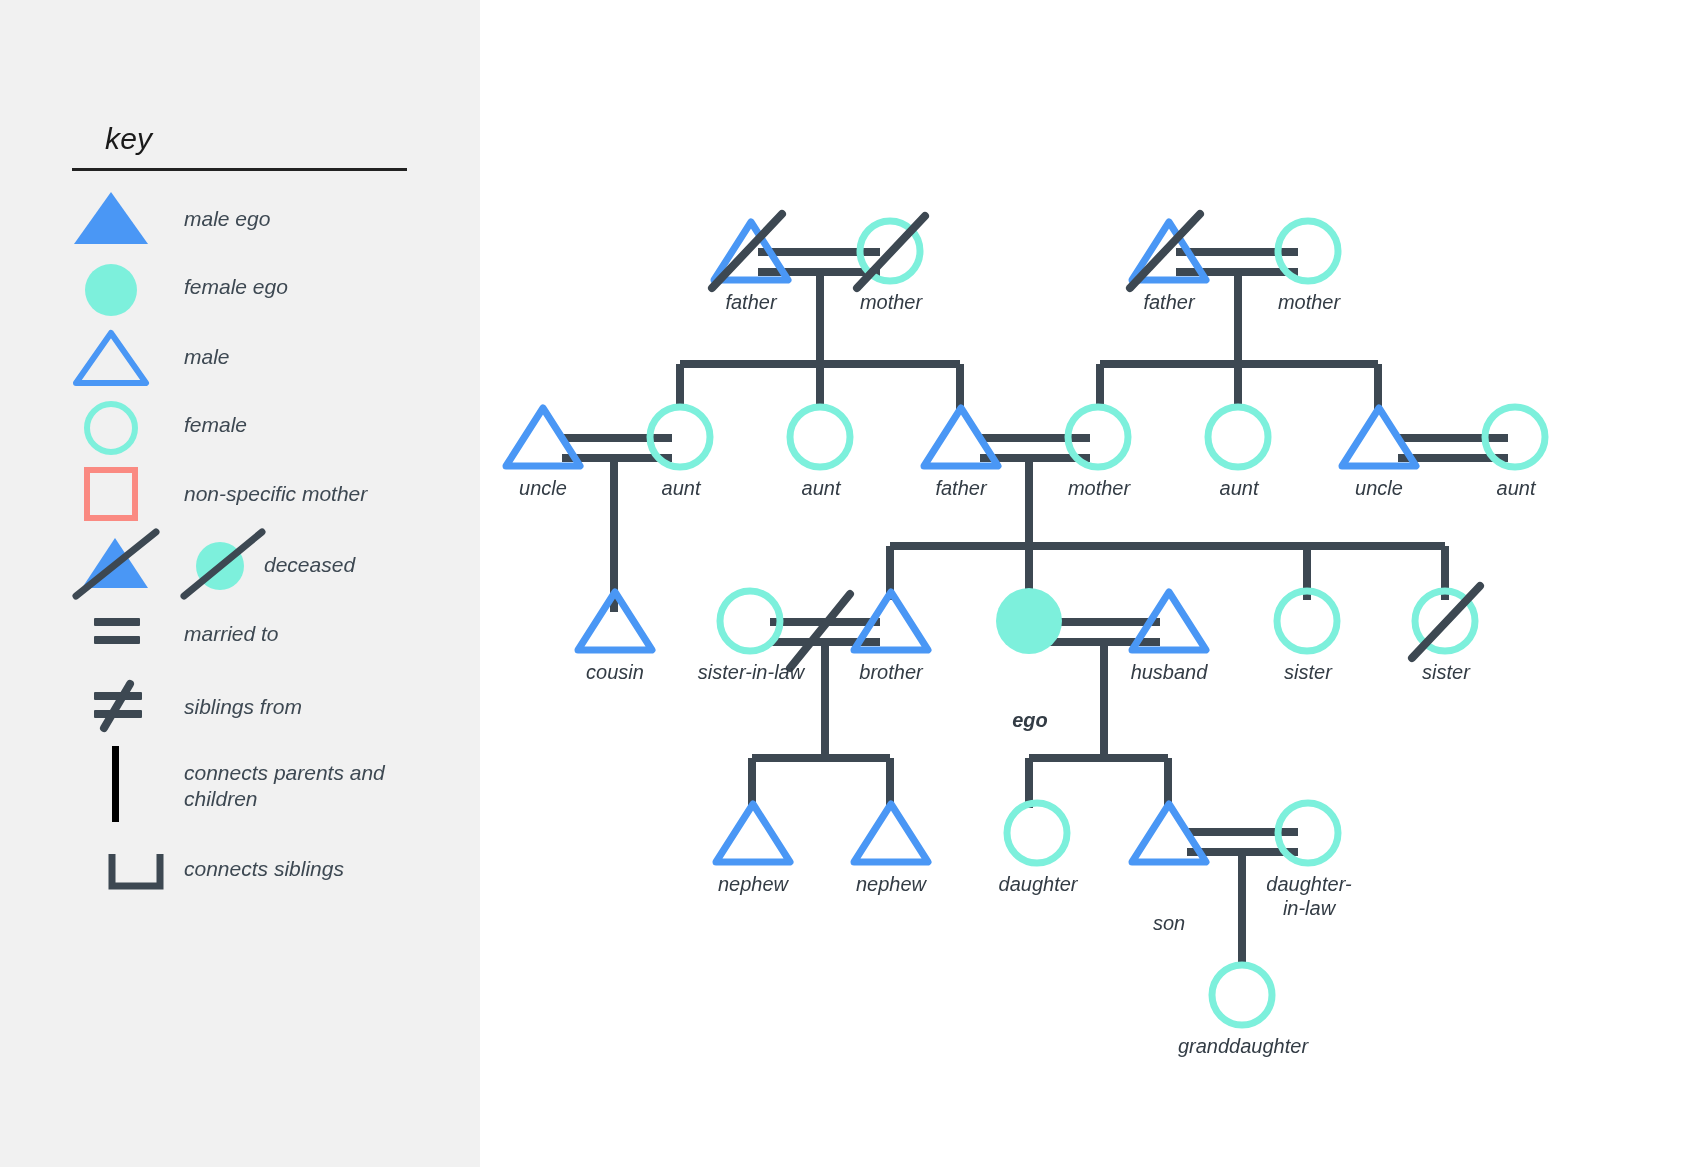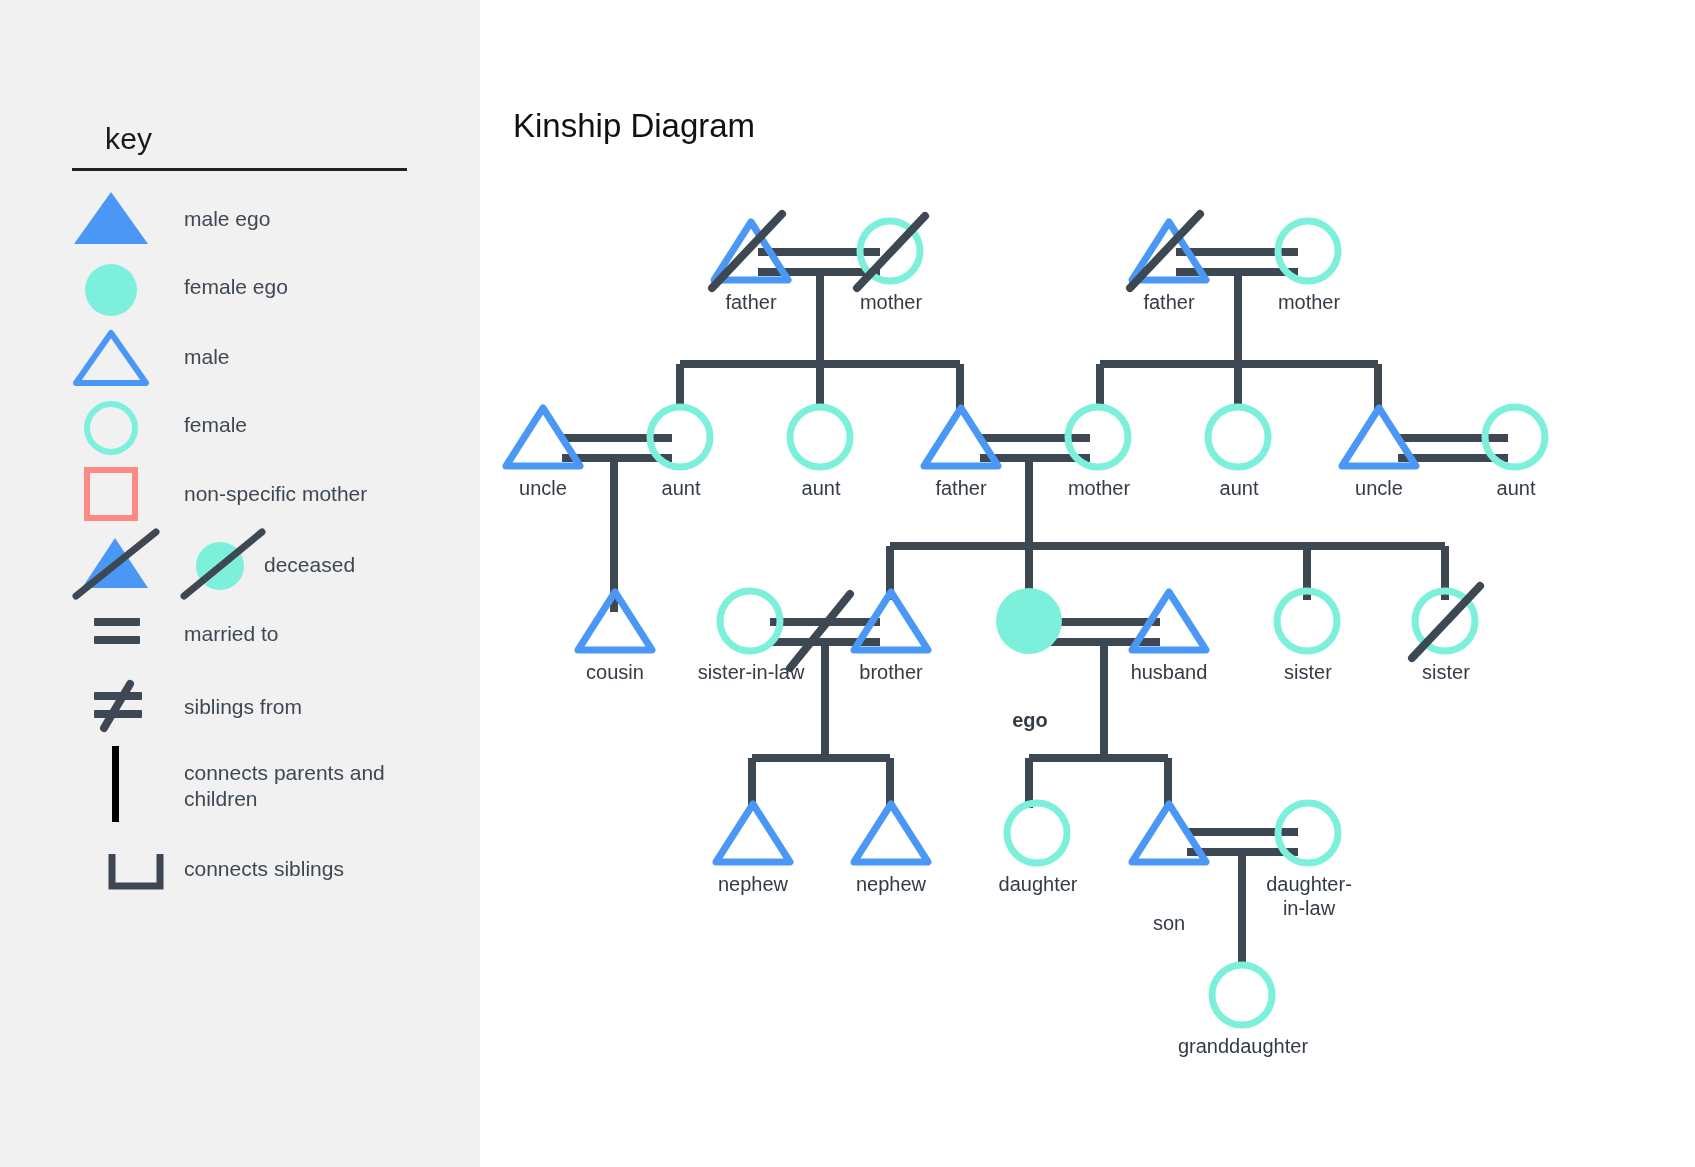--- a/index.html
+++ b/index.html
@@ -2,21 +2,21 @@
 <html><head>
 <meta charset="utf-8">
 <style>
   html,body{margin:0;padding:0;}
   body{
     width:1695px;height:1167px;
     background:#ffffff;
     font-family:"Liberation Sans", sans-serif;
     position:relative;overflow:hidden;
   }
-  #root{position:relative;width:1695px;height:920px;}
+  #root{position:relative;width:1695px;height:920px;font-style:italic;}
 
   
   #key-panel{
     position:absolute;left:0;top:0;width:480px;height:1167px;
     background:#f1f1f1;
   }
   #key-title{
     position:absolute;left:105px;top:122px;
     font-size:30px;color:#1a1a1a;font-weight:400;letter-spacing:.2px;
   }
@@ -146,21 +146,20 @@
           <path d="M 40 14 L 40 46 L 88 46 L 88 14" fill="none" stroke="#3d4852" stroke-width="7"></path>
         </svg>
       </div>
       <div class="key-label" style="left:112px;top:16px;">connects siblings</div>
     </div>
 
   </div>
 
   <div id="diagram">
 
-    <div id="diagram-title">Kinship Diagram</div>
 
     <svg width="1215" height="1167" style="position:absolute;left:0;top:0;">
       <g stroke="#3d4852" stroke-width="8" fill="none" stroke-linecap="butt">
 
         <line x1="278" y1="252" x2="400" y2="252"></line>
         <line x1="278" y1="272" x2="400" y2="272"></line>
 
         <line x1="340" y1="272" x2="340" y2="364"></line>
 
         <line x1="200" y1="364" x2="480" y2="364"></line>

